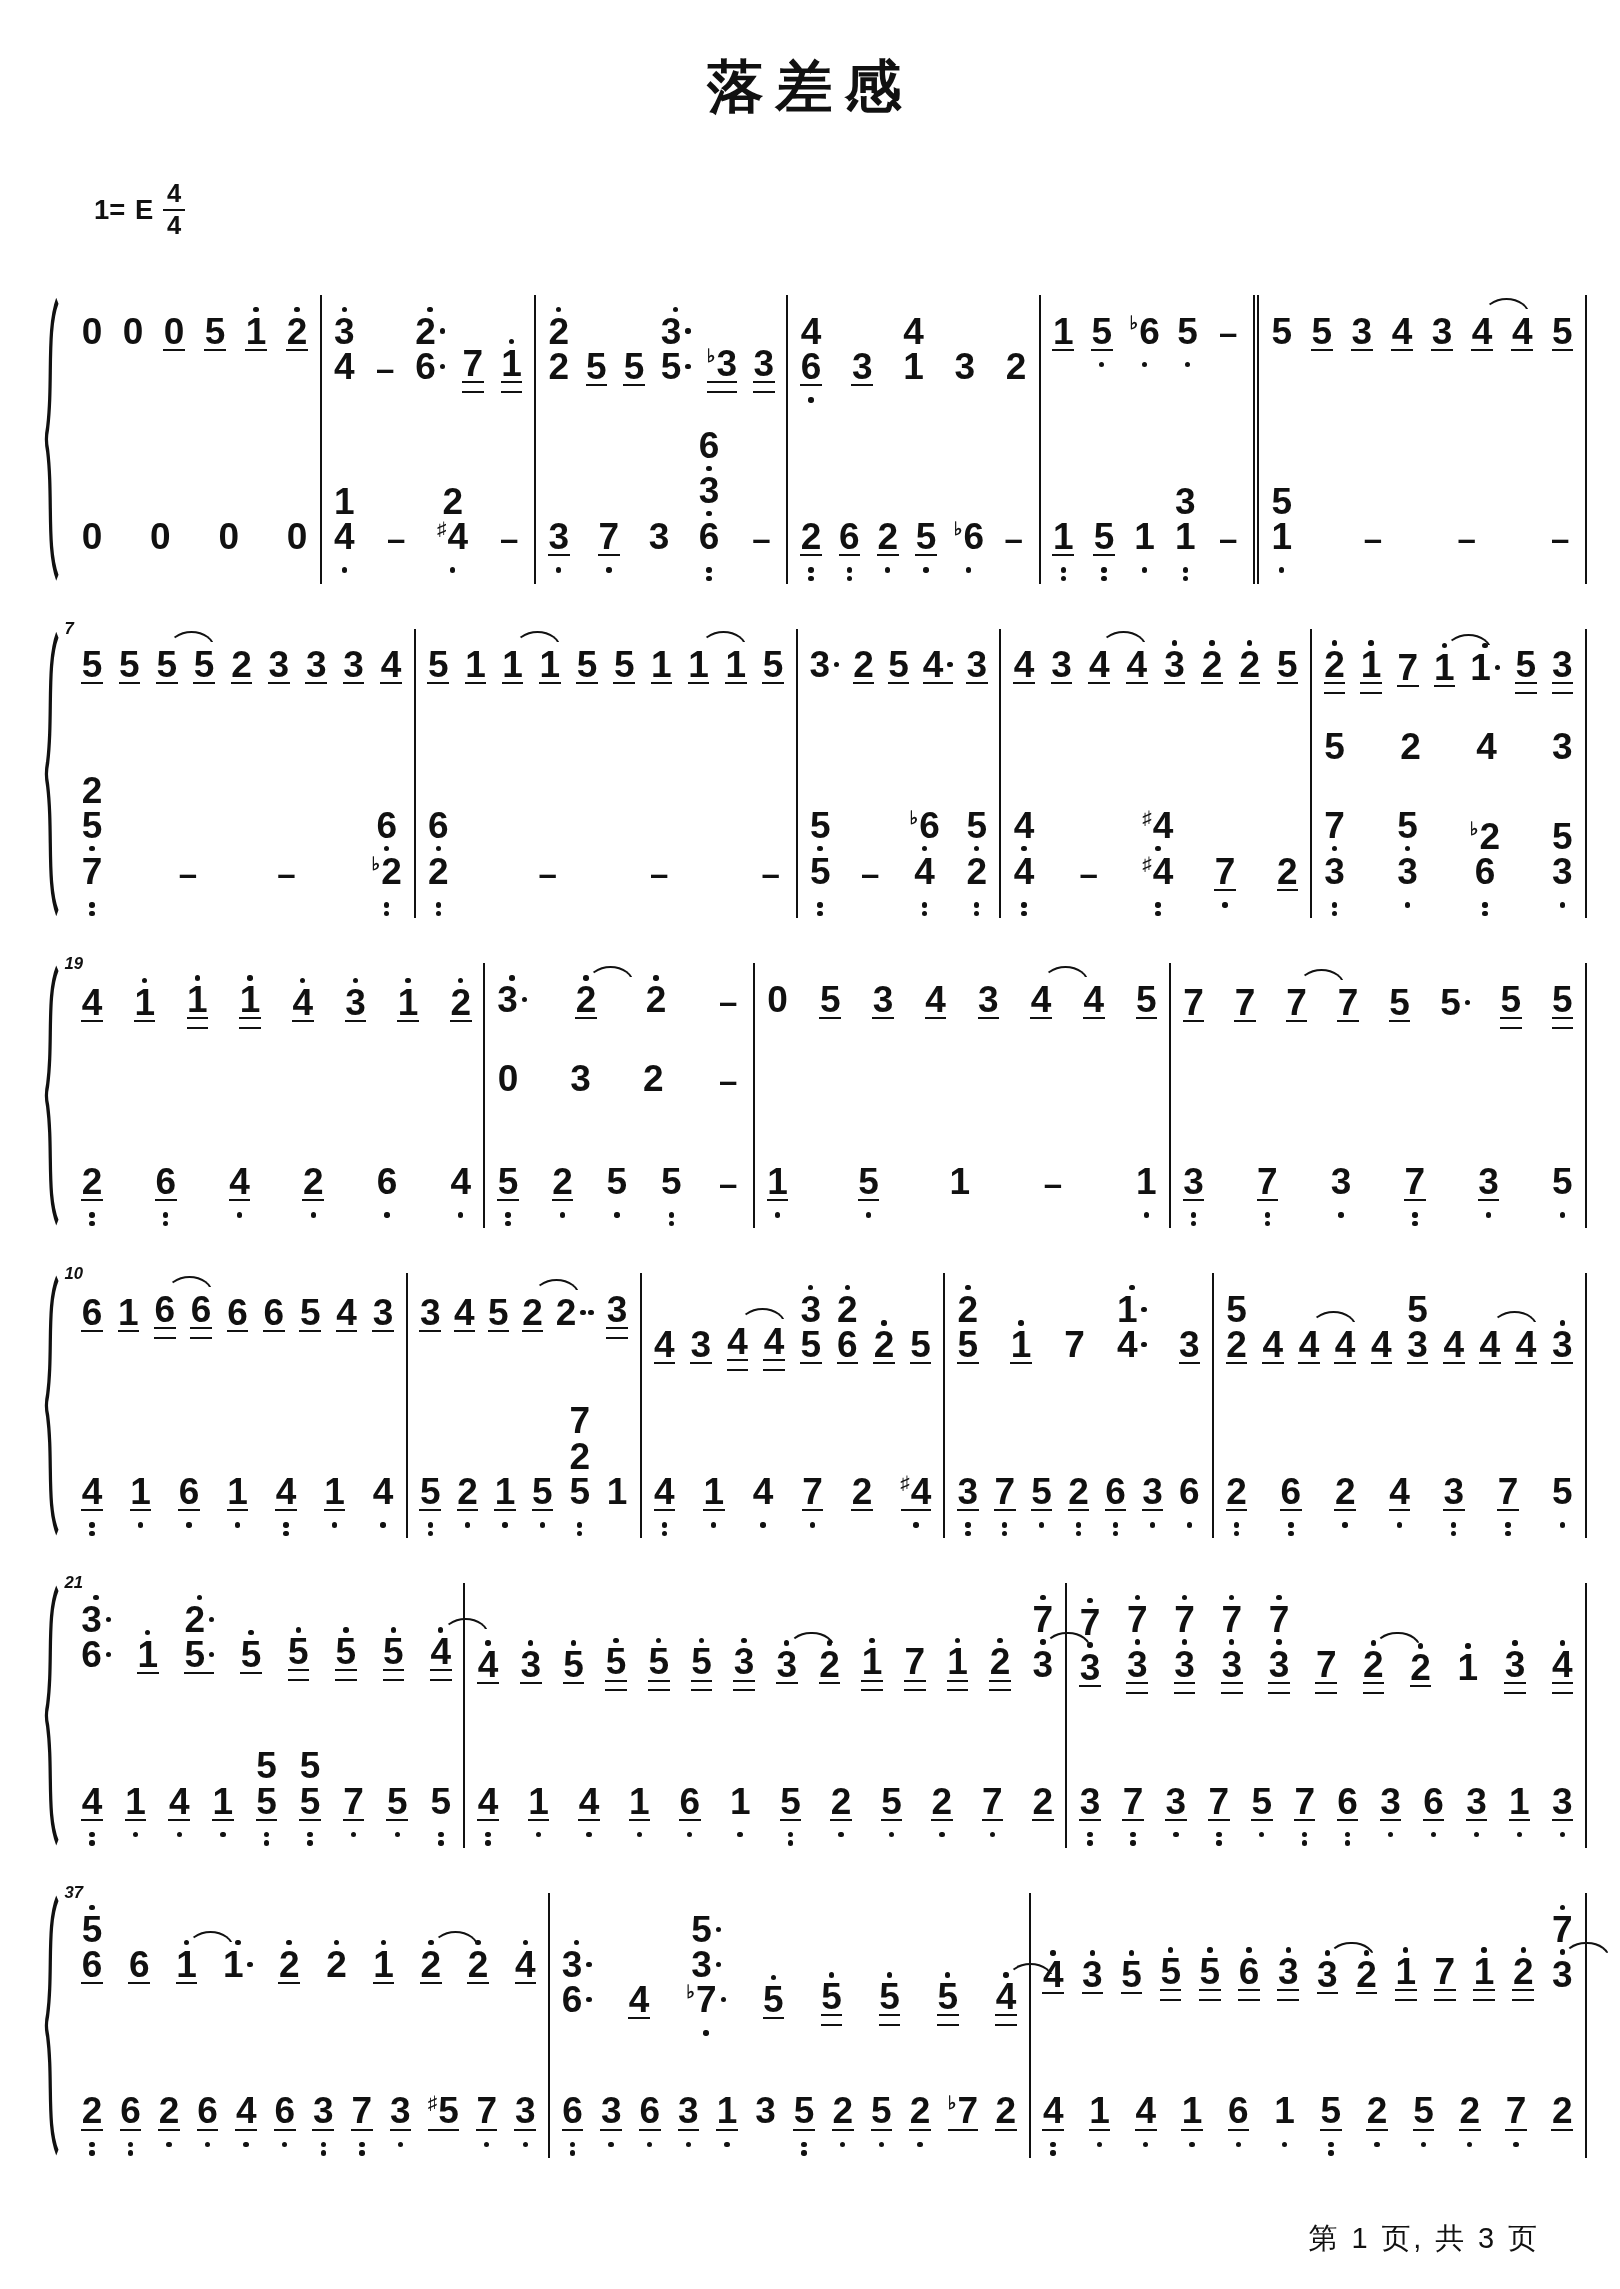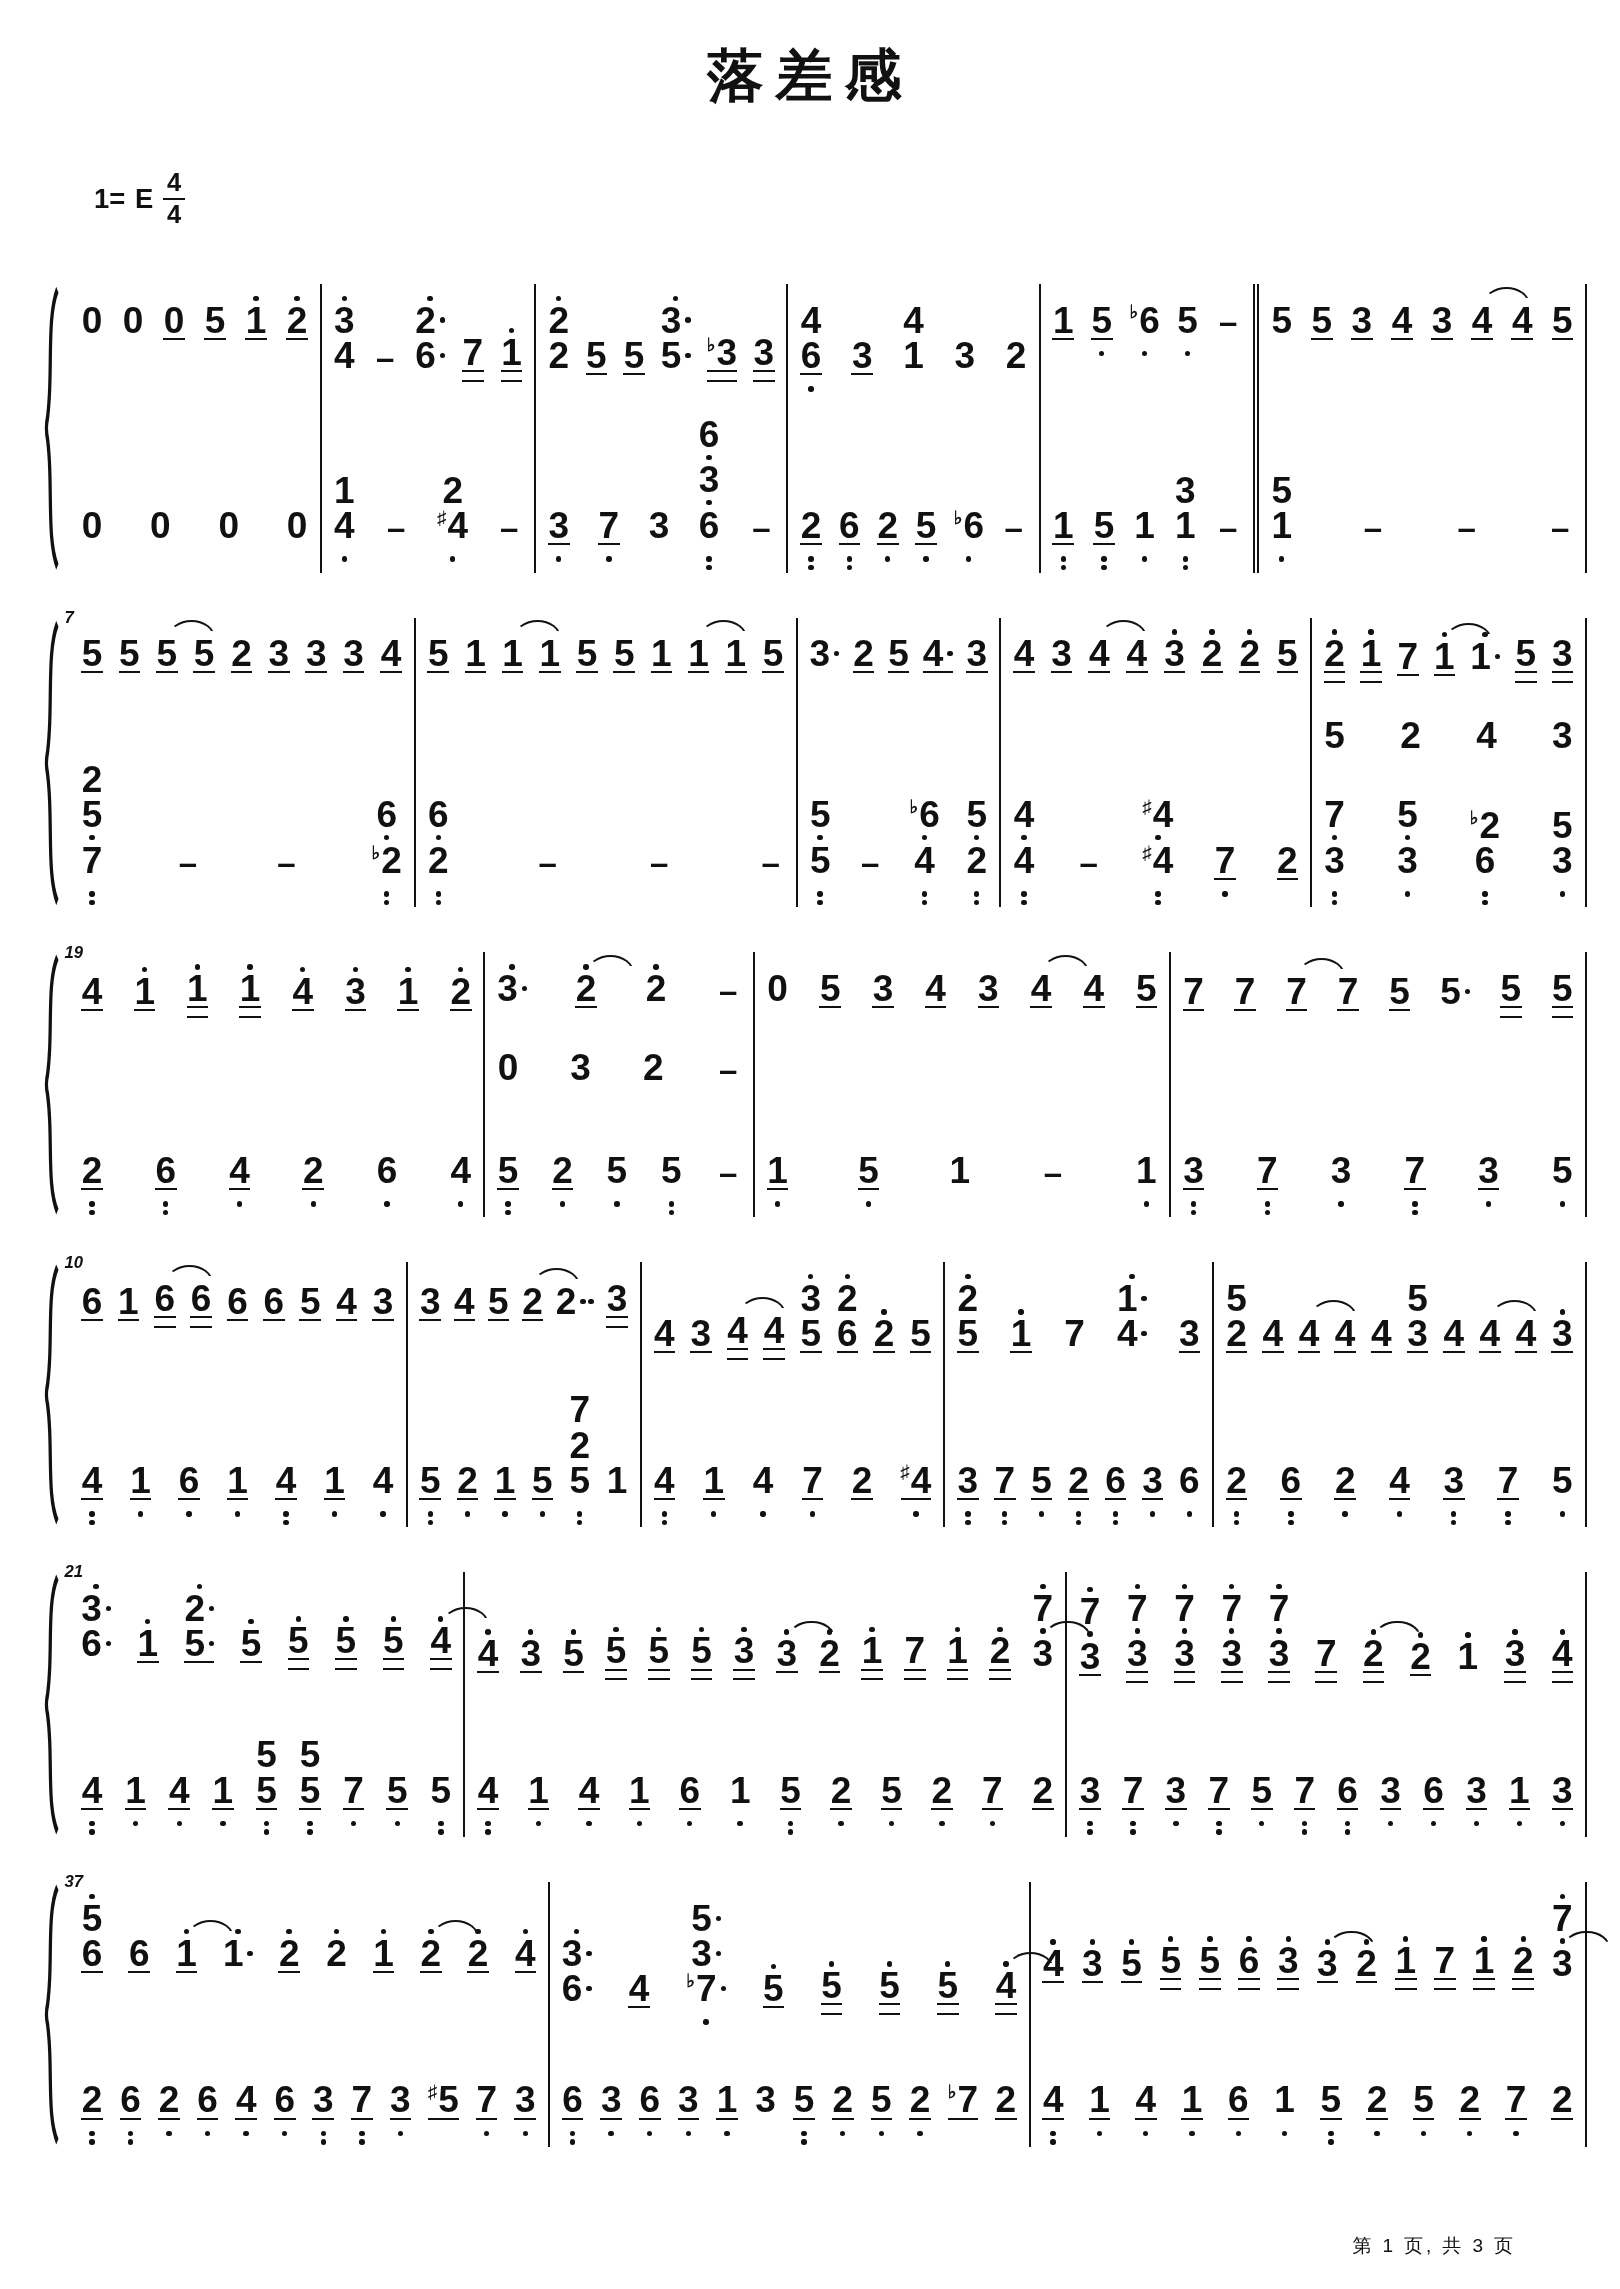--- a/index.html
+++ b/index.html
@@ -1,18 +1,18 @@
 <!DOCTYPE html>
 <html><head>
 <meta charset="utf-8">
 <style>
   html,body{margin:0;padding:0;background:#9a9a9a;}
   .page{width:1620px;height:2290px;margin:0 auto;position:relative;background:#ffffff;color:#111;
         font-family:"Liberation Sans",sans-serif;overflow:hidden;}
-  .title{text-align:center;padding-top:38px;font-family:"DejaVu Serif",serif;
+  .title{text-align:center;padding-top:49px;font-family:"DejaVu Serif",serif;
          font-size:57px;font-weight:700;letter-spacing:11.8px;}
   .keysig{margin:55px 0 0 94px;font-size:27.4px;font-weight:700;display:flex;align-items:center;gap:9.8px;}
   .keysig .frac{display:inline-flex;flex-direction:column;align-items:center;line-height:1;font-size:25.5px;}
   .frac .top{border-bottom:2.9px solid #111;padding:0 3.9px 2px;}
   .frac .bot{padding-top:2px;}
   .score{margin-top:57px;}
   .system{display:flex;margin:0 33px 45px 39px;position:relative;}
   .sys-label{position:absolute;top:-9.8px;left:25.5px;font-size:16.7px;font-weight:700;font-style:italic;}
   .brace{width:21.6px;align-self:stretch;margin-right:8.8px;flex:none;}
   .brace svg{width:100%;height:100%;display:block;}
@@ -31,21 +31,21 @@
   .dr{display:flex;align-items:center;line-height:.95;position:relative;}
   .acc{font-size:.5em;margin-right:1px;transform:translateY(-7.8px);}
   .augwrap{display:flex;margin-left:3.9px;gap:2.9px;align-self:center;}
   .augwrap .dot{margin:0;}
   .ulbar{align-self:stretch;height:6.9px;border-top:2.5px solid transparent;}
   .ulbar.u1{border-top-color:#111;}
   .ulbar.u2{border-top-color:#111;border-bottom:2.5px solid #111;height:7.8px;}
   .dash-glyph{font-size:33px;padding:0 3.9px;}
   .arc{position:absolute;top:-15.7px;left:55%;width:43px;height:13.7px;border:2.4px solid transparent;
        border-top-color:#111;border-radius:50% 50% 0 0/100% 100% 0 0;pointer-events:none;}
-  .footer{position:absolute;right:104px;bottom:31px;font-size:19px;letter-spacing:2.9px;text-align:center;}
+  .footer{position:absolute;right:80px;bottom:31px;font-size:29px;letter-spacing:2.9px;text-align:center;}
 </style>
 </head>
 <body>
 
 <div class="page">
   <div class="title">落差感</div>
 
   <div class="keysig">
     <span>1=</span>
       <span>E</span>

